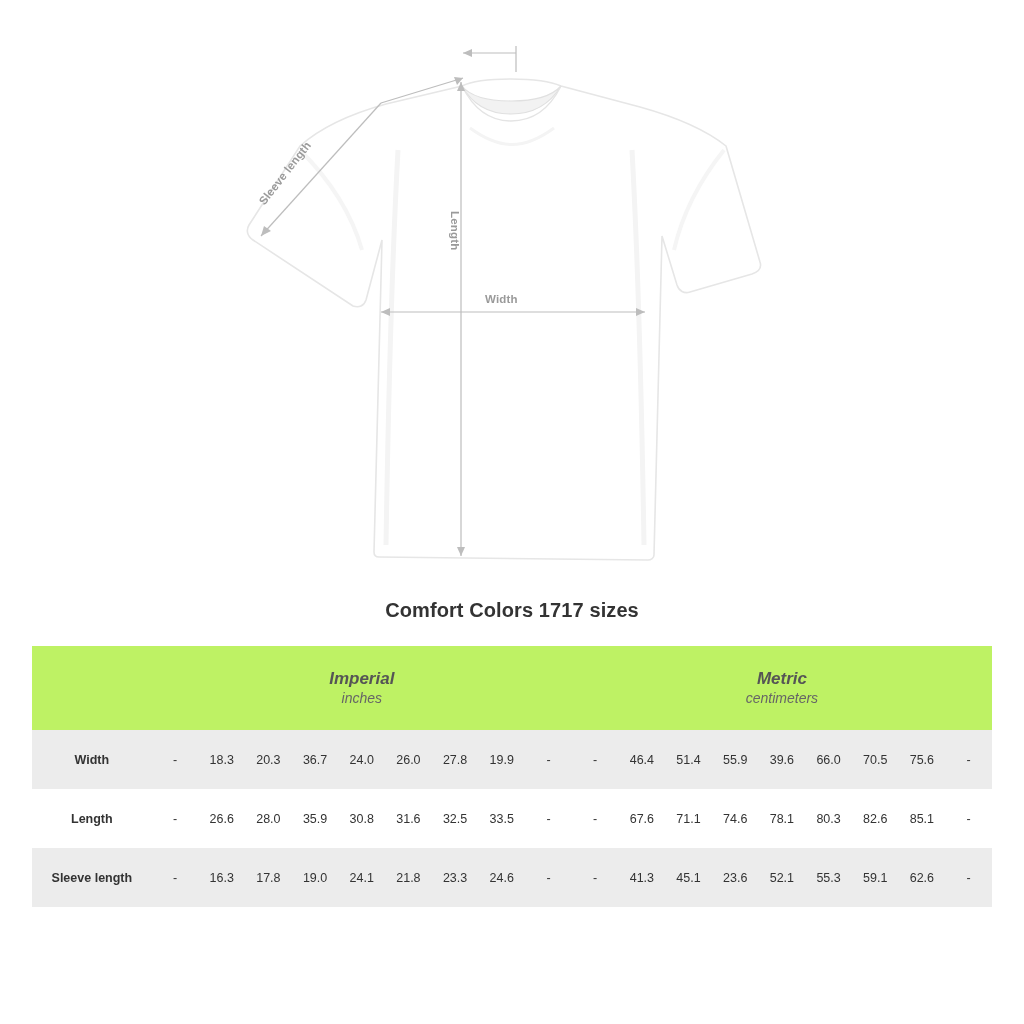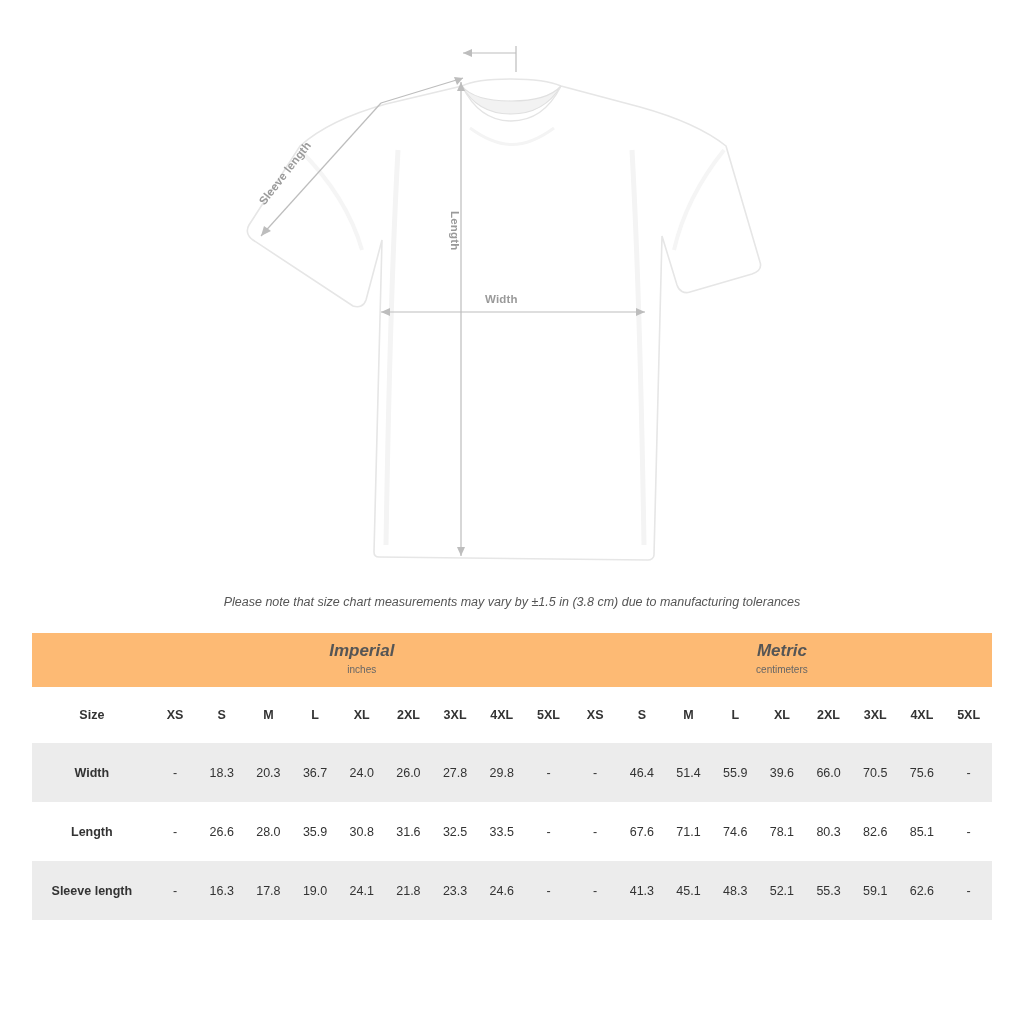--- a/index.html
+++ b/index.html
@@ -84,33 +84,34 @@
   }
   table.size-chart td,
   table.size-chart th {
     border: none;
     text-align: center;
     font-size: 12.5px;
     color: #333333;
     padding: 0;
   }
   .unit-row td {
-    height: 54px;
-    background: #fdba74;
+    height: 84px;
+    background: #bef264;
     vertical-align: middle;
   }
   .unit-name {
     font-size: 17px;
     font-style: italic;
     font-weight: bold;
     color: #555555;
     line-height: 20px;
   }
   .unit-sub {
-    font-size: 10px;
+    font-size: 14px;
+    font-style: italic;
     color: #666666;
     line-height: 18px;
   }
   .hdr-row td {
     height: 56px;
     background: #ffffff;
     font-weight: bold;
     font-size: 12.5px;
     color: #333333;
     vertical-align: middle;
@@ -198,21 +199,21 @@
         <line x1="463" y1="53" x2="516" y2="53"></line>
         <path d="M463 53 l 9 -4 l 0 8 Z" fill="#bdbdbd" stroke="none"></path>
       </g>
     </svg>
 
     <div class="dim-label width-label">Width</div>
     <div class="dim-label length-label">Length</div>
     <div class="dim-label sleeve-label">Sleeve length</div>
   </div>
 
-  <div class="subtitle">Please note that size chart measurements may vary by ±1.5 in (3.8 cm) due to manufacturing tolerances</div>
+  <div class="title">Comfort Colors 1717 sizes</div>
 
   <div class="table-wrap">
     <table class="size-chart">
       <colgroup>
         <col class="col-label">
         <col class="col-val">
           <col class="col-val">
           <col class="col-val">
           <col class="col-val">
         <col class="col-val">
@@ -237,52 +238,31 @@
           <td colspan="9">
             <div class="unit-name">Imperial</div>
             <div class="unit-sub">inches</div>
           </td>
           <td colspan="9">
             <div class="unit-name">Metric</div>
             <div class="unit-sub">centimeters</div>
           </td>
         </tr>
 
-        <tr class="hdr-row">
-          <td class="row-title">Size</td>
-          <td>XS</td>
-          <td>S</td>
-          <td>M</td>
-          <td>L</td>
-          <td>XL</td>
-          <td>2XL</td>
-          <td>3XL</td>
-          <td>4XL</td>
-          <td>5XL</td>
-          <td>XS</td>
-          <td>S</td>
-          <td>M</td>
-          <td>L</td>
-          <td>XL</td>
-          <td>2XL</td>
-          <td>3XL</td>
-          <td>4XL</td>
-          <td>5XL</td>
-        </tr>
 
         <tr class="data-row shaded">
           <td class="row-title">Width</td>
           <td>-</td>
           <td>18.3</td>
           <td>20.3</td>
           <td>36.7</td>
           <td>24.0</td>
           <td>26.0</td>
           <td>27.8</td>
-          <td>29.8</td>
+          <td>19.9</td>
           <td>-</td>
           <td>-</td>
           <td>46.4</td>
           <td>51.4</td>
           <td>55.9</td>
           <td>39.6</td>
           <td>66.0</td>
           <td>70.5</td>
           <td>75.6</td>
           <td>-</td>
@@ -317,21 +297,21 @@
           <td>17.8</td>
           <td>19.0</td>
           <td>24.1</td>
           <td>21.8</td>
           <td>23.3</td>
           <td>24.6</td>
           <td>-</td>
           <td>-</td>
           <td>41.3</td>
           <td>45.1</td>
-          <td>48.3</td>
+          <td>23.6</td>
           <td>52.1</td>
           <td>55.3</td>
           <td>59.1</td>
           <td>62.6</td>
           <td>-</td>
         </tr>
       </tbody>
     </table>
   </div>
 </div>

